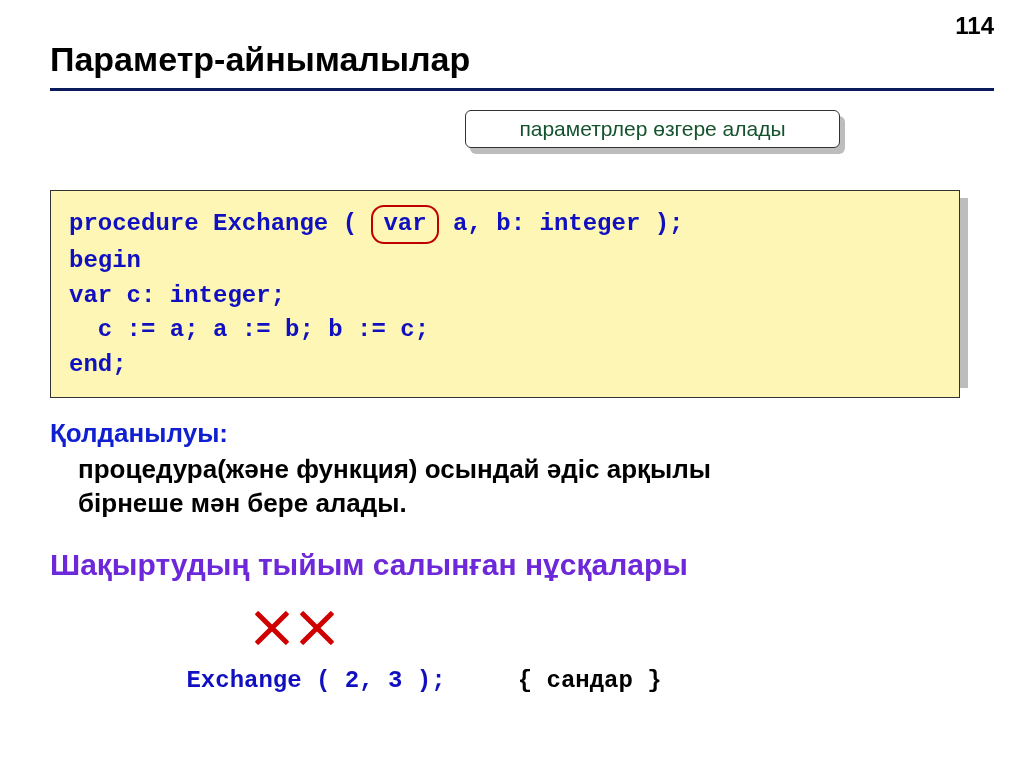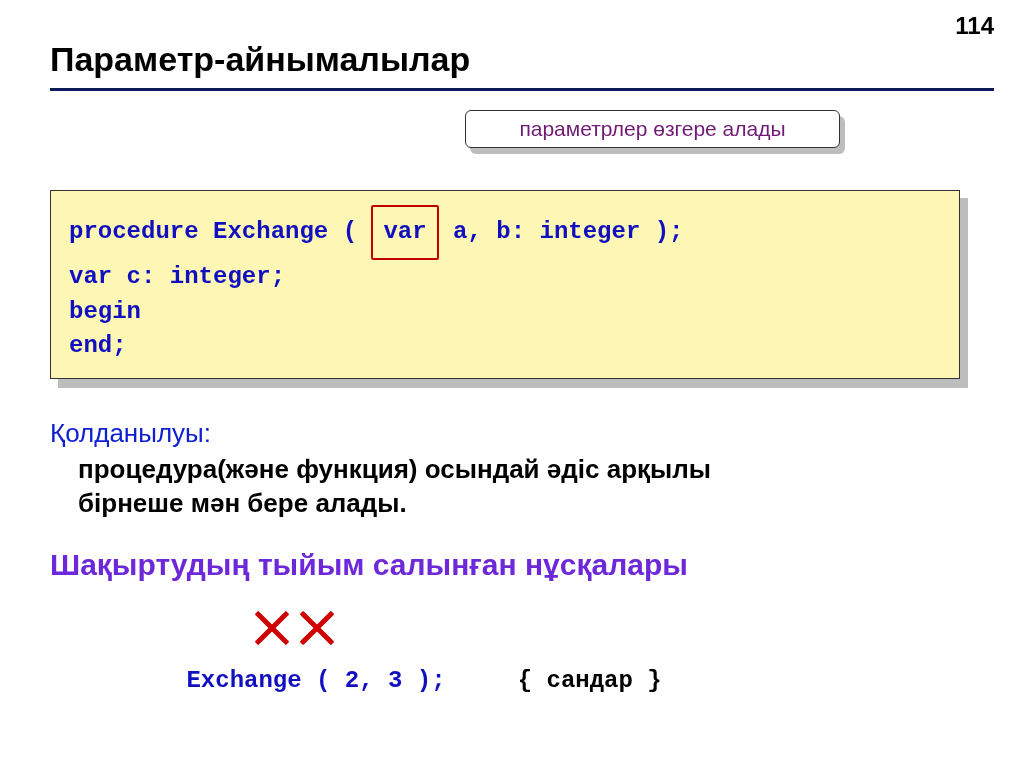--- a/index.html
+++ b/index.html
@@ -55,21 +55,21 @@
     left: 165px;
     width: 375px;
     height: 38px;
     background: #ffffff;
     border: 1px solid #333;
     border-radius: 6px;
     display: flex;
     align-items: center;
     justify-content: center;
     font-size: 21px;
-    color: #701a75;
+    color: #14532d;
   }
   .callout-tail {
     position: absolute;
     top: 28px;
     left: 220px;
     width: 0;
     height: 0;
   }
   .code-block-wrap {
     position: absolute;
@@ -93,35 +93,35 @@
     font-family: "Courier New", monospace;
     font-size: 24px;
     font-weight: bold;
     color: #1010c0;
     line-height: 1.45;
   }
   .code-line { white-space: pre; }
   .var-box {
     display: inline-block;
     border: 2.5px solid #c00000;
-    border-radius: 2px;
-    padding: 8px 10px;
+    border-radius: 13px;
+    padding: 0 10px;
     color: #1010c0;
     position: relative;
   }
   .comment { color: #000000; }
   .usage {
     position: absolute;
     top: 418px;
     left: 50px;
     right: 50px;
   }
   .usage-head {
     font-size: 26px;
-    font-weight: normal;
+    font-weight: bold;
     color: #1020d0;
     margin-bottom: 4px;
   }
   .usage-body {
     font-size: 26px;
     font-weight: bold;
     color: #000;
     line-height: 1.3;
     margin-left: 28px;
   }
@@ -180,22 +180,23 @@
   </div>
   <svg class="callout-tail" width="120" height="70" viewBox="0 0 120 70" style="top:26px; left:130px;">
     <polygon points="100,8 120,2 10,62" fill="#ffffff" stroke="#333" stroke-width="1"></polygon>
   </svg>
 </div>
 
 <div class="code-block-wrap">
   <div class="code-shadow"></div>
   <div class="code-block">
     <div class="code-line"><span>procedure Exchange ( </span><span class="var-box">var</span><span> a, b: integer );</span></div>
+    <div class="code-line">begin</div>
     <div class="code-line">var c: integer;</div>
-    <div class="code-line">begin</div>
+    <div class="code-line">  c := a; a := b; b := c;</div>
     <div class="code-line">end;</div>
   </div>
 </div>
 
 <div class="usage">
   <div class="usage-head">Қолданылуы:</div>
   <div class="usage-body">
     <div>процедура(және функция) осындай әдіс арқылы</div>
     <div>бірнеше мән бере алады.</div>
   </div>

